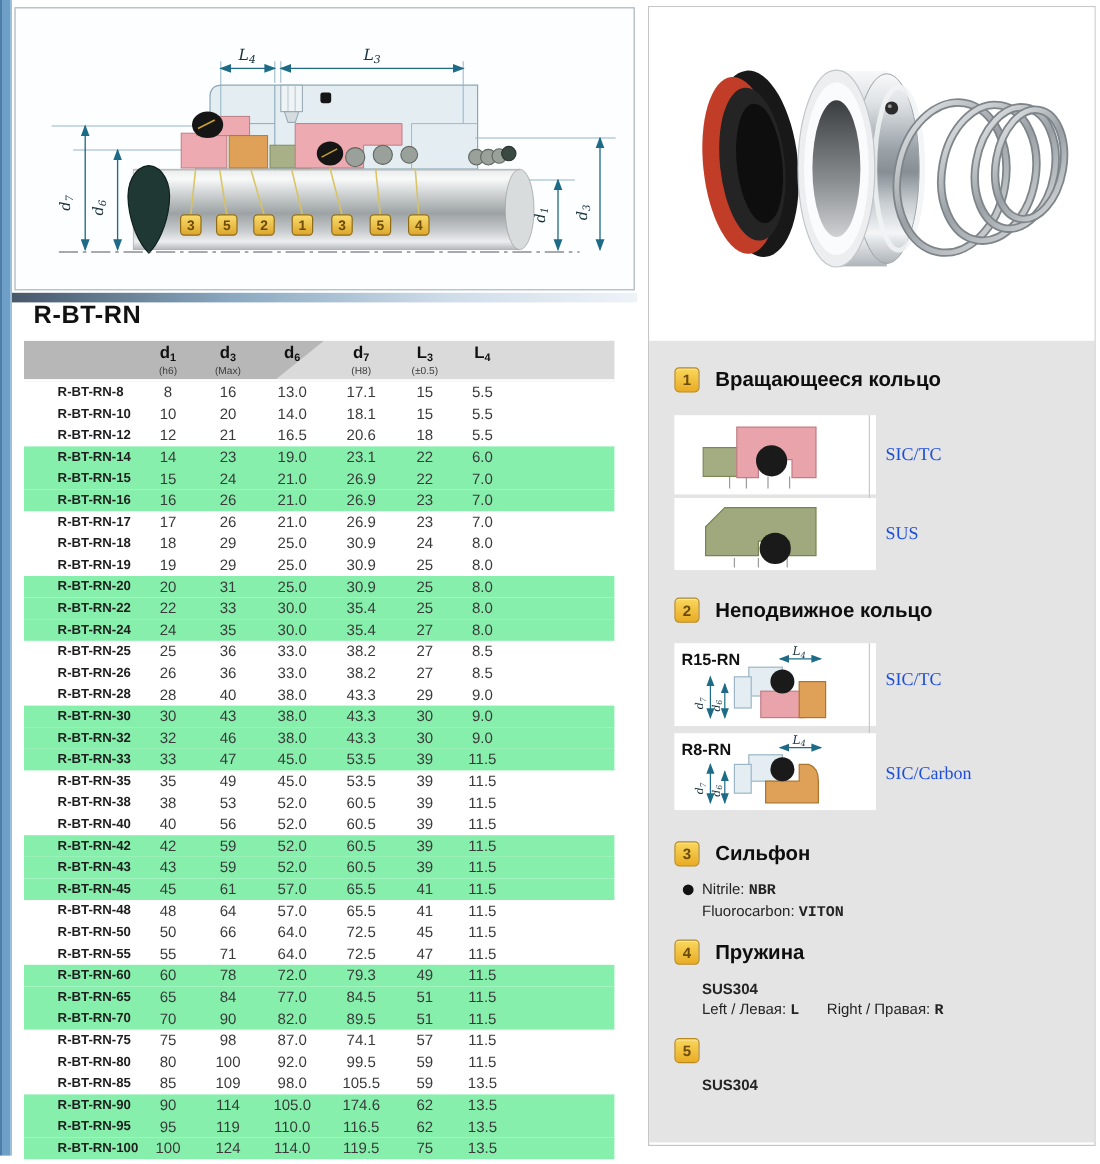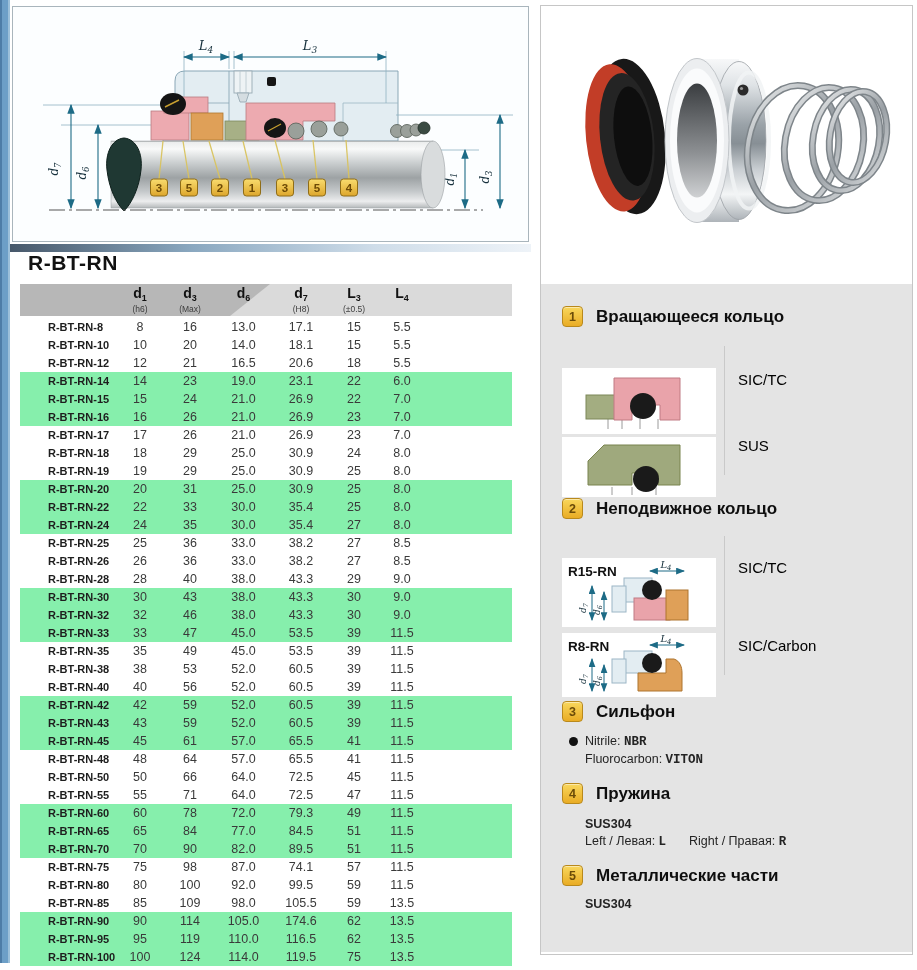--- a/index.html
+++ b/index.html
@@ -43,23 +43,23 @@
   .photo-area { position:absolute; left:0; top:0; width:371px; height:278px; background:#fff; }
   .legend-area { position:absolute; left:0; top:278px; right:0; bottom:2px; background:#e4e4e4; }
 
   .lg-sec { position:absolute; left:21px; display:flex; align-items:center; }
   .badge { display:inline-flex; width:21px; height:21px; border-radius:4px; flex:0 0 21px;
     background:linear-gradient(180deg,#f9d75c,#e9ac25); border:1px solid #b9891c;
     color:#6b4b08; font-weight:bold; font-size:12.5px; align-items:center; justify-content:center;
     box-shadow:inset 0 1px 0 #fce9a8; }
   .lg-title { font-size:17px; font-weight:bold; color:#0e0e0e; margin-left:13px; white-space:nowrap; }
 
-  .lg-imgbox { position:absolute; left:21px; width:154px; background:#ffffff;margin-top:22px; }
+  .lg-imgbox { position:absolute; left:21px; width:168px; background:#ffffff; }
   .lg-divider { position:absolute; left:183px; width:1px; background:#c9c9c9; }
-  .lg-label { position:absolute; left:197px; font-size:15px; color:#000000; white-space:nowrap; }
+  .lg-label { position:absolute; left:197px; font-size:15px; color:#1d4ed8; white-space:nowrap;font-family:Liberation Serif, serif; }
 
   .lg-line { position:absolute; font-size:12.5px; color:#242424; white-space:nowrap; }
   .lg-line b { font-weight:bold;font-family:Liberation Mono, monospace; }
   .bullet { display:inline-block; width:9px; height:9px; border-radius:50%; background:#111;
     margin-right:7px; position:relative; top:0.5px; }
 </style>
 </head>
 <body>
 
 <div class="page">
@@ -766,19 +766,18 @@
       <div class="lg-line" style="left:44px;top:533px;font-weight:bold">SUS304</div>
       <div class="lg-line" style="left:44px;top:550px">
         <span>Left / Левая:</span>&nbsp;<b>L</b>
       </div>
       <div class="lg-line" style="left:148px;top:550px">
         <span>Right / Правая:</span>&nbsp;<b>R</b>
       </div>
 
       <div class="lg-sec" style="top:581px">
         <span class="badge">5</span>
-        <span class="lg-title">Металлические части</span>
       </div>
       <div class="lg-line" style="left:44px;top:613px;font-weight:bold">SUS304</div>
 
     </div>
   </aside>
 </div>
 
 </body></html>

